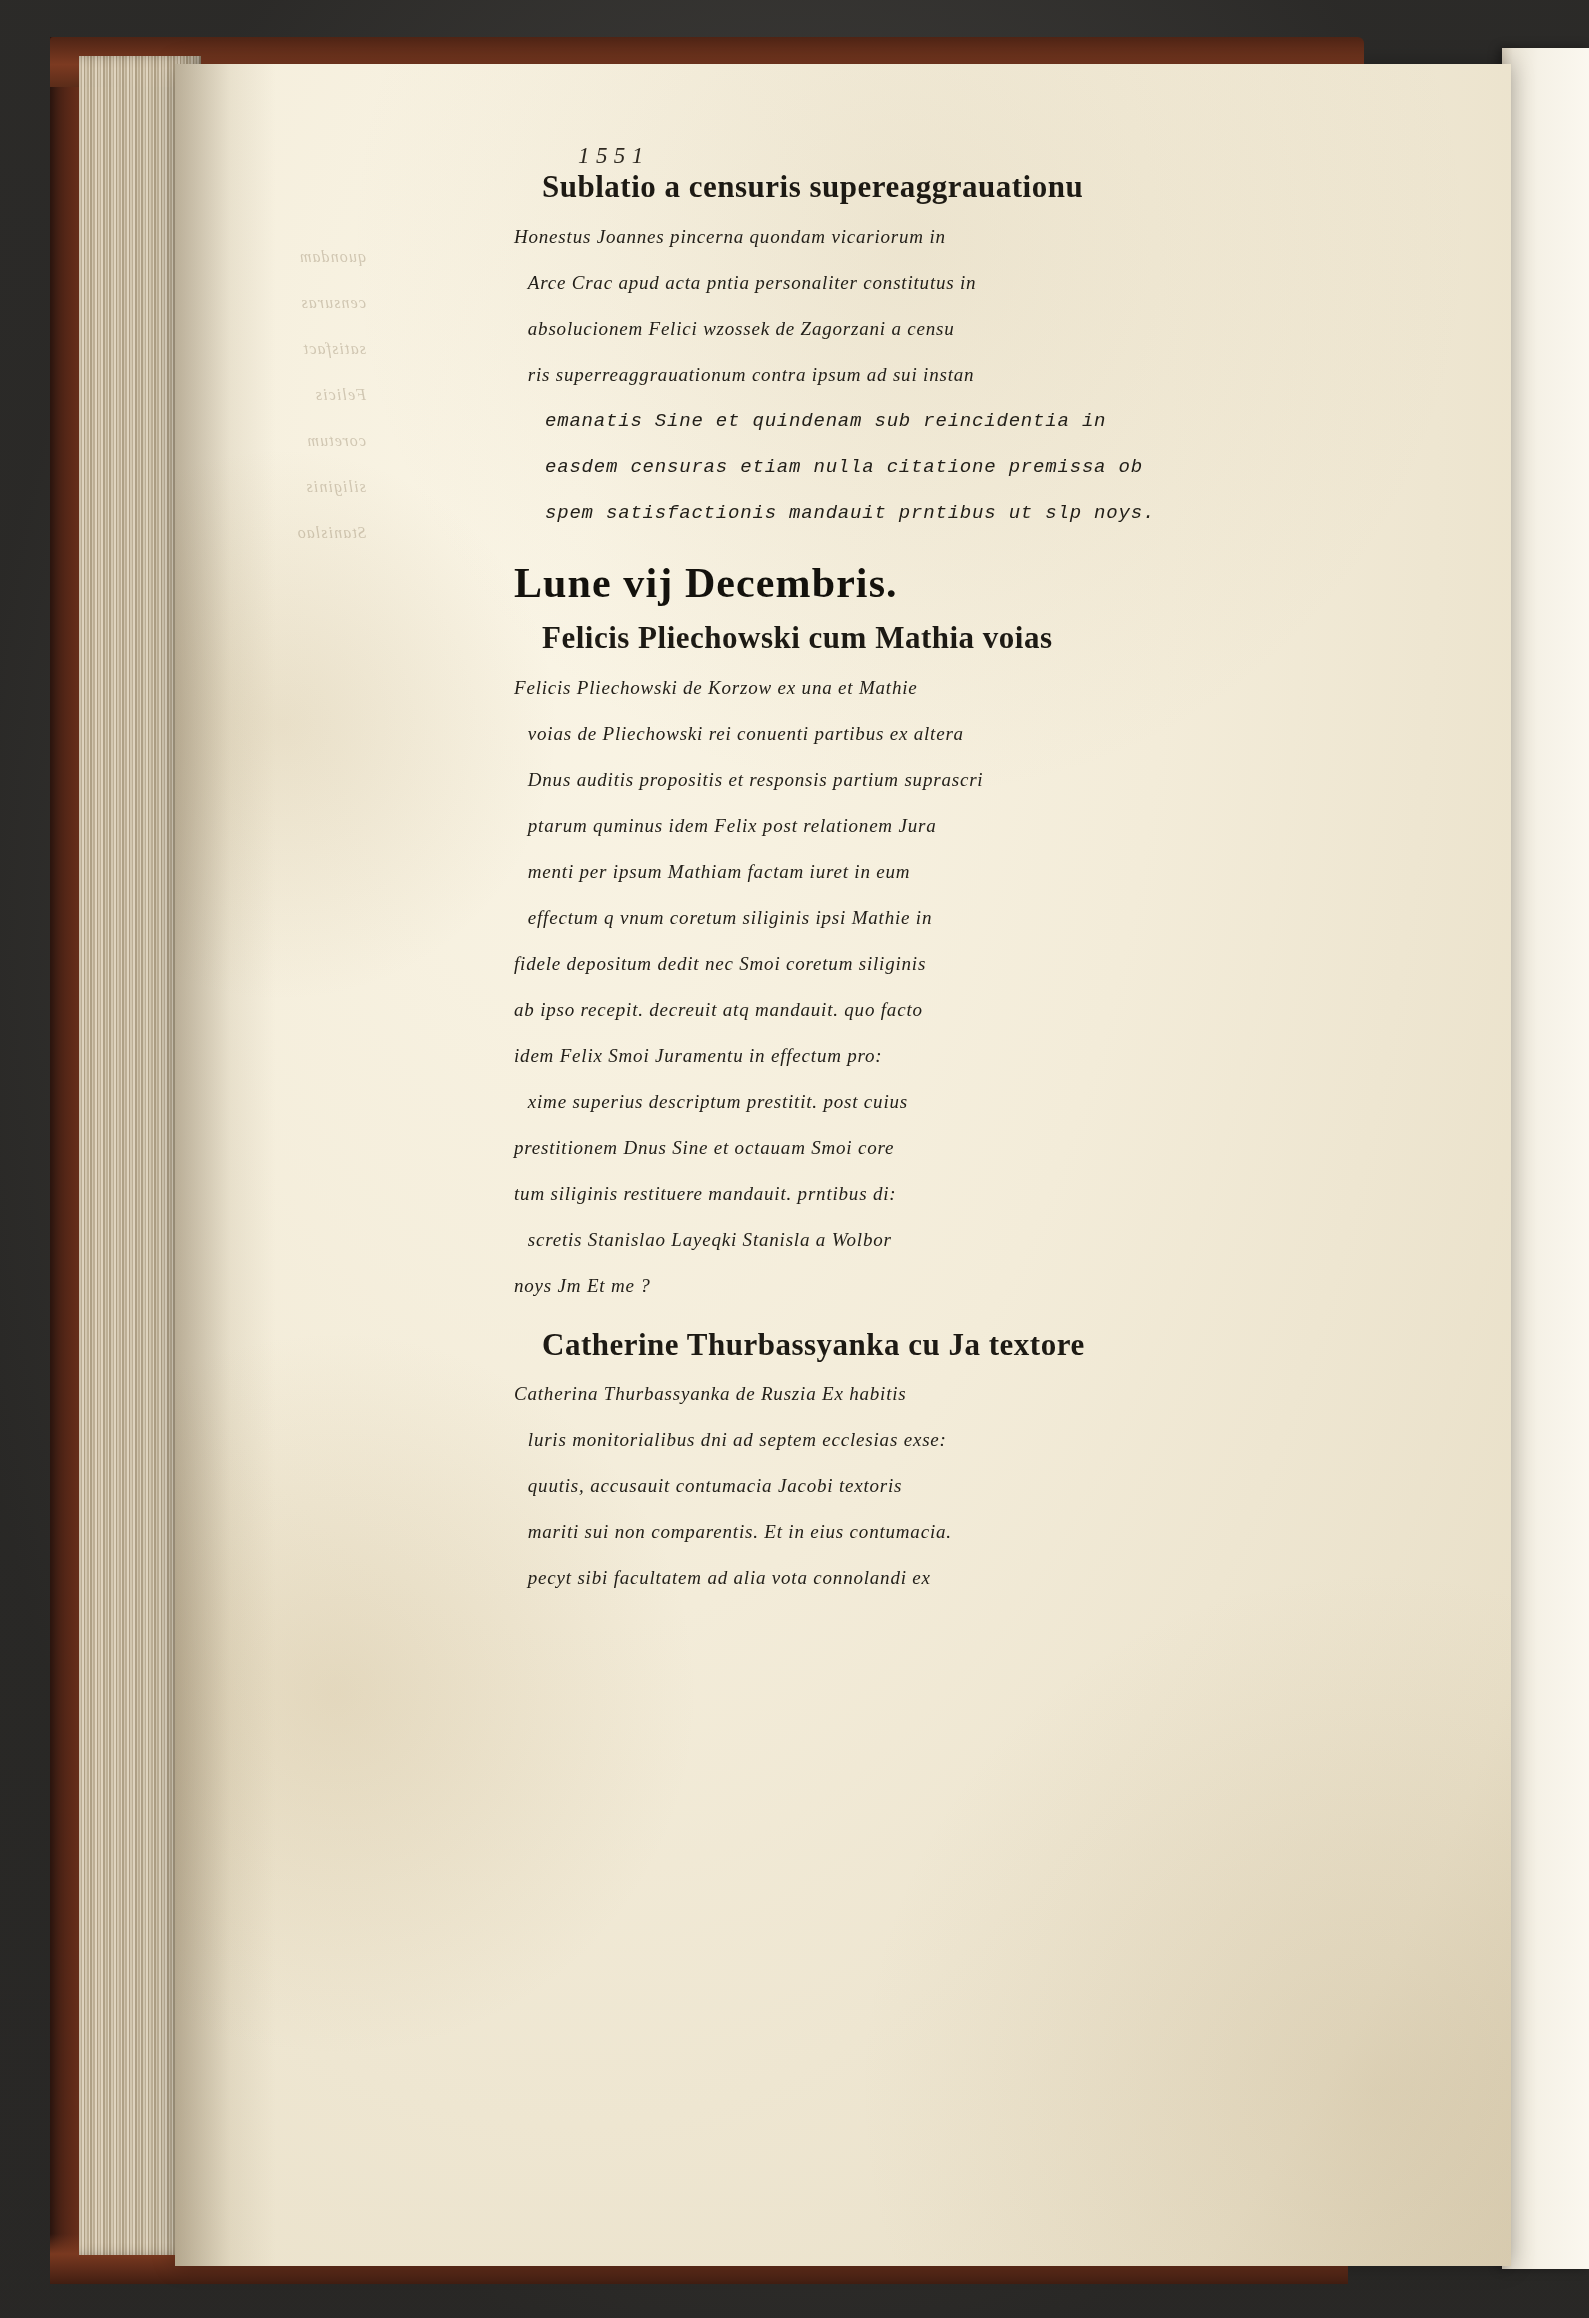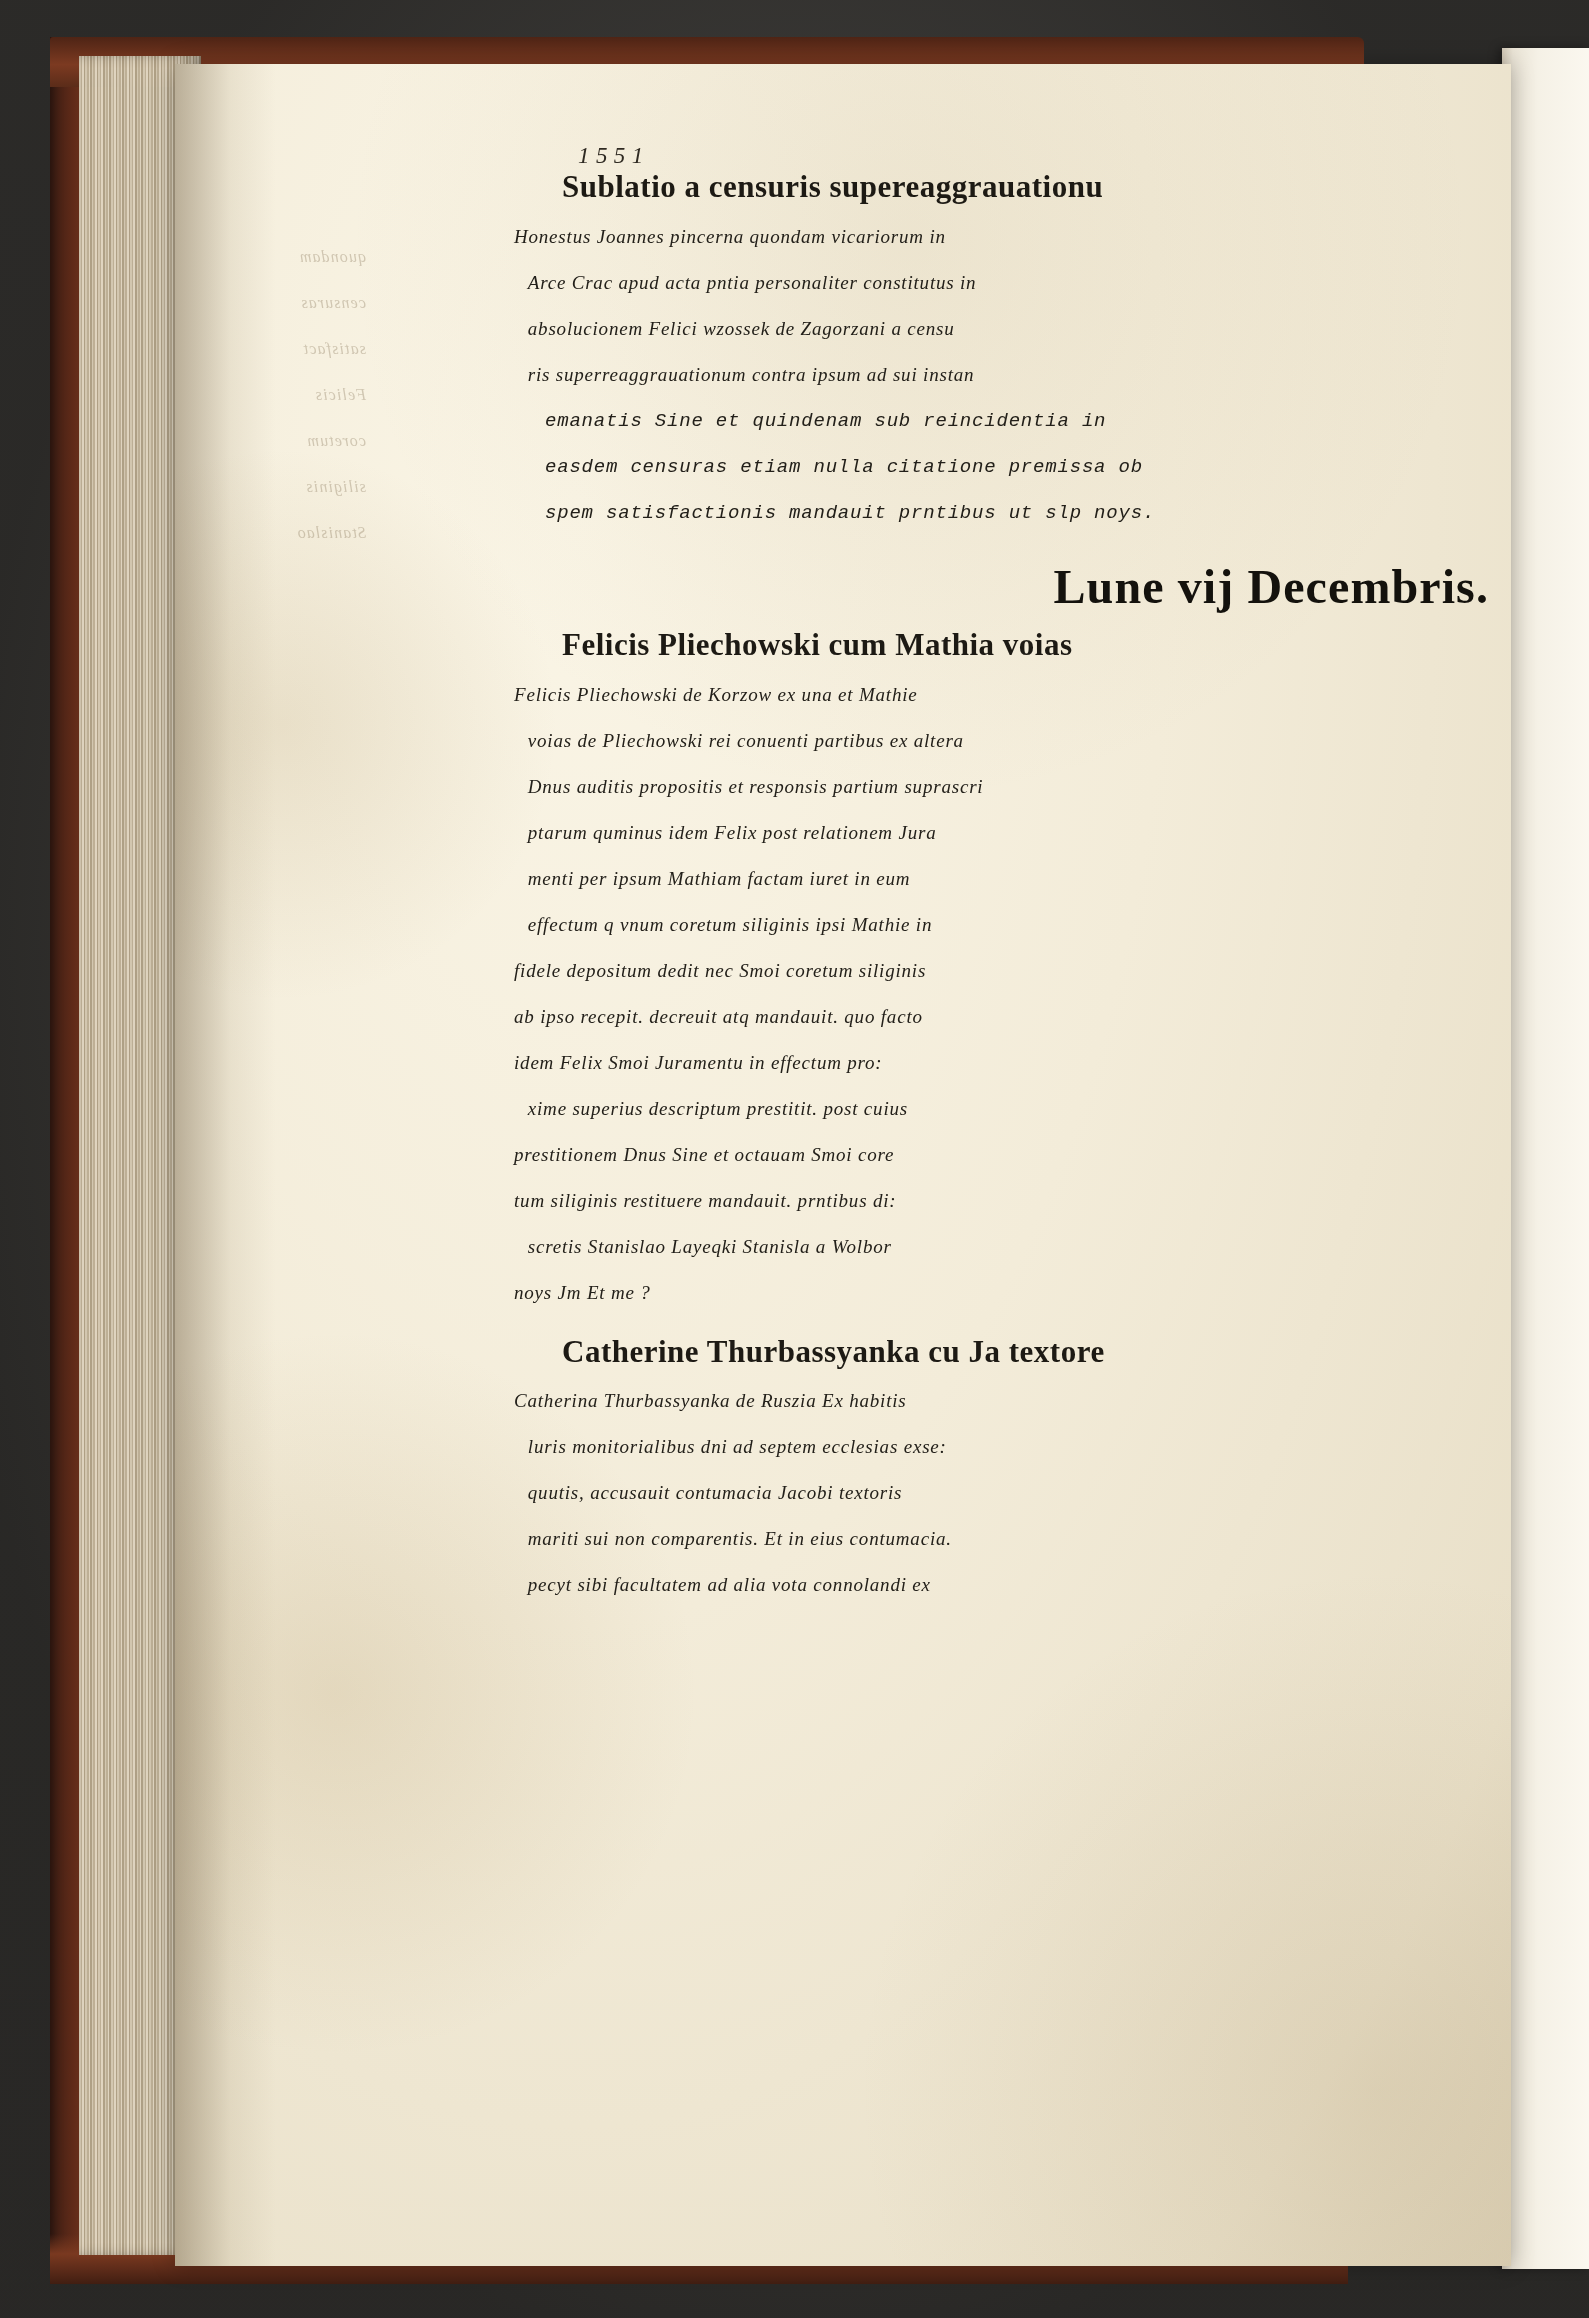--- a/index.html
+++ b/index.html
@@ -150,35 +150,35 @@
     letter-spacing: 6.4px;
     color: #2f2a22;
     margin-left: 64px;
     font-style: italic;
   }
 
   .rubric-heading {
     font-family: "Liberation Serif", serif;
     font-size: 31px;
     color: #1d1a14;
-    margin-left: 48px;
+    margin-left: 28px;
     margin-bottom: 8.5px;
     letter-spacing: 0.5px;
     font-weight: 600;
     font-style: normal;
   }
 
   .display-heading {
     font-family: "Liberation Serif", serif;
-    font-size: 48px;
+    font-size: 42px;
     font-weight: 700;
     color: #14120d;
     letter-spacing: 1.1px;
     margin: 23px 0 13.8px 0;
-    text-align: right;
+    text-align: left;
     padding-left: 0px;
   }
 
   .entry {
     margin-bottom: 18px;
   }
 
   .hand-line {
     font-family: "Liberation Serif", serif;
     font-style: italic;

